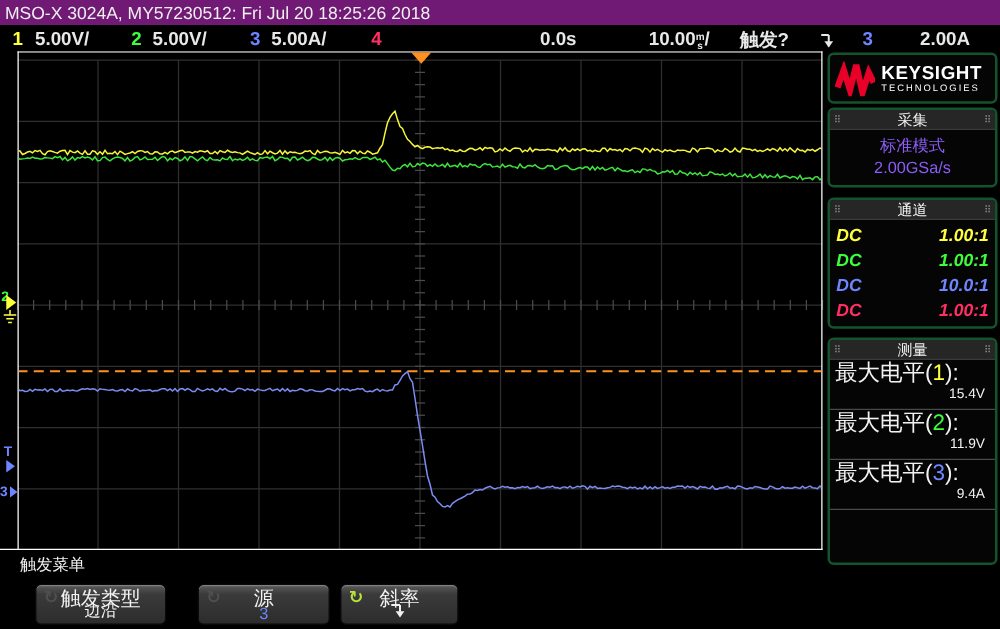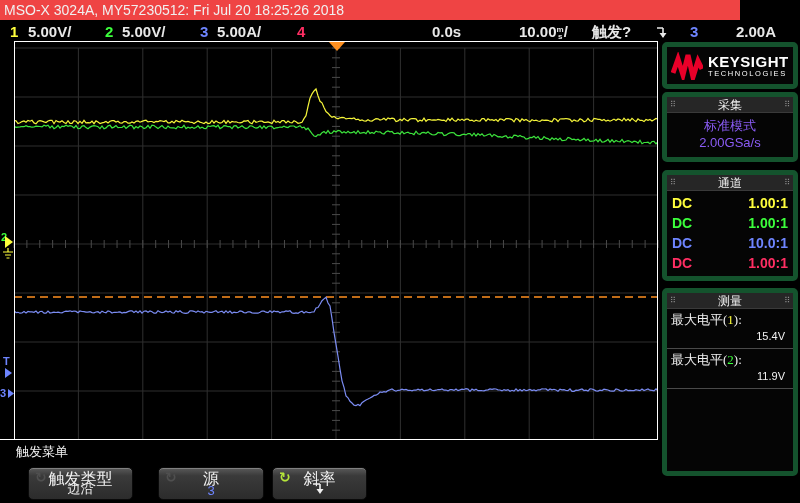--- a/index.html
+++ b/index.html
@@ -1,44 +1,44 @@
 <!DOCTYPE html>
 <html><head>
 <meta charset="utf-8">
 <style>
   html,body{margin:0;padding:0;background:#000;}
   body{position:relative;width:800px;height:503px;overflow:hidden;
        font-family:"Liberation Sans","DejaVu Sans",sans-serif;
        -webkit-font-smoothing:none;}
   .abs{position:absolute;}
   
-  #title-bar{left:0;top:0;width:740px;height:20px;background:#ef4444;}
+  #title-bar{left:0;top:0;width:800px;height:20px;background:#701a75;}
   #title-bar span{position:absolute;left:4px;top:2px;color:#f0f0f0;font-size:14px;white-space:nowrap;}
   #status-bar{left:0;top:20px;width:800px;height:23px;background:#000;color:#e8e8e8;}
   #status-bar .it{position:absolute;top:3px;font-size:15px;font-weight:bold;white-space:nowrap;}
   .stackunit{display:inline-block;vertical-align:bottom;font-size:8px;line-height:7px;font-weight:bold;text-align:center;}
   .stackunit i{display:block;font-style:normal;}
   
   #sidebar{left:662px;top:42px;width:136px;height:402px;}
-  .panel{border:5px solid #14532d;border-radius:5px;background:#050505;overflow:hidden;}
+  .panel{border:2px solid #14532d;border-radius:5px;background:#050505;overflow:hidden;}
   .phead{height:15px;background:#262626;border-bottom:1px solid #3a3a3a;display:flex;align-items:center;justify-content:space-between;padding:0 3px;}
   .phead .ptitle{color:#f2f2f2;font-size:12px;line-height:14px;}
   .grip{color:#8a8a8a;font-size:8px;line-height:8px;}
   #logo-panel{height:37px;display:flex;align-items:center;padding:0 4px;}
   #logo-text b{display:block;color:#fff;font-size:15px;letter-spacing:.5px;line-height:15px;}
   #logo-text small{display:block;color:#fff;font-size:7.5px;letter-spacing:1.6px;line-height:9px;}
   #acq-panel{margin-top:3px;}
   #acq-panel .pbody{padding:4px 2px 6px;text-align:center;color:#8b5cf6;font-size:13px;}
   #acq-panel .pbody div{line-height:17px;}
   #chan-panel{margin-top:8px;}
-  .chrow{display:flex;justify-content:space-between;padding:0 5px;font-size:14px;font-weight:bold;line-height:20px;}
+  .chrow{display:flex;justify-content:space-between;padding:0 5px;font-size:14px;font-weight:bold;line-height:20px;font-style:italic;}
   #chan-panel .pbody{padding:2px 0 3px;}
   #meas-panel{margin-top:7px;height:178px;}
   .mitem{border-bottom:1px solid #4a4a4a;padding:3px 4px 2px;}
-  .mlabel{color:#f2f2f2;font-size:13px;line-height:15px;font-family:Liberation Serif, serif;}
+  .mlabel{color:#f2f2f2;font-size:18px;line-height:15px;}
   .mvalue{color:#f2f2f2;font-size:11px;line-height:19px;text-align:right;padding-right:4px;}
   
   #menu-title{left:16px;top:443px;color:#f0f0f0;font-size:13px;}
   .softkey{position:absolute;top:467px;height:31px;border:1px solid #0a0a0a;border-radius:5px;
      background:linear-gradient(#5a5a5a 0%,#3a3a3a 25%,#2c2c2c 100%);
      box-shadow:inset 0 1px 0 #808080;}
   .softkey .ktop{position:absolute;top:1px;left:0;right:0;text-align:center;color:#f2f2f2;font-size:16px;}
   .softkey .kbot{position:absolute;bottom:1px;left:0;right:0;text-align:center;color:#f2f2f2;font-size:13px;}
   .knob{position:absolute;left:6px;top:2px;font-size:14px;font-weight:bold;line-height:14px;}
   svg{display:block;}
@@ -264,20 +264,24 @@
       <span class="grip">⠿</span>
     </div>
     <div class="mitem">
       <div class="mlabel"><span>最大电平(</span><span style="color: rgb(255, 255, 60);">1</span><span>):</span></div>
       <div class="mvalue">15.4V</div>
     </div>
     <div class="mitem">
       <div class="mlabel"><span>最大电平(</span><span style="color: rgb(60, 255, 60);">2</span><span>):</span></div>
       <div class="mvalue">11.9V</div>
     </div>
+    <div class="mitem">
+      <div class="mlabel"><span>最大电平(</span><span style="color: rgb(110, 133, 255);">3</span><span>):</span></div>
+      <div class="mvalue">9.4A</div>
+    </div>
   </div>
 </div>
 
 <div id="menu-title" class="abs">触发菜单</div>
 
 <div class="softkey" style="left:28px;width:103px">
   <span class="knob" style="color: rgb(79, 79, 79);">↻</span>
   <div class="ktop">触发类型</div>
   <div class="kbot">边沿</div>
 </div>

